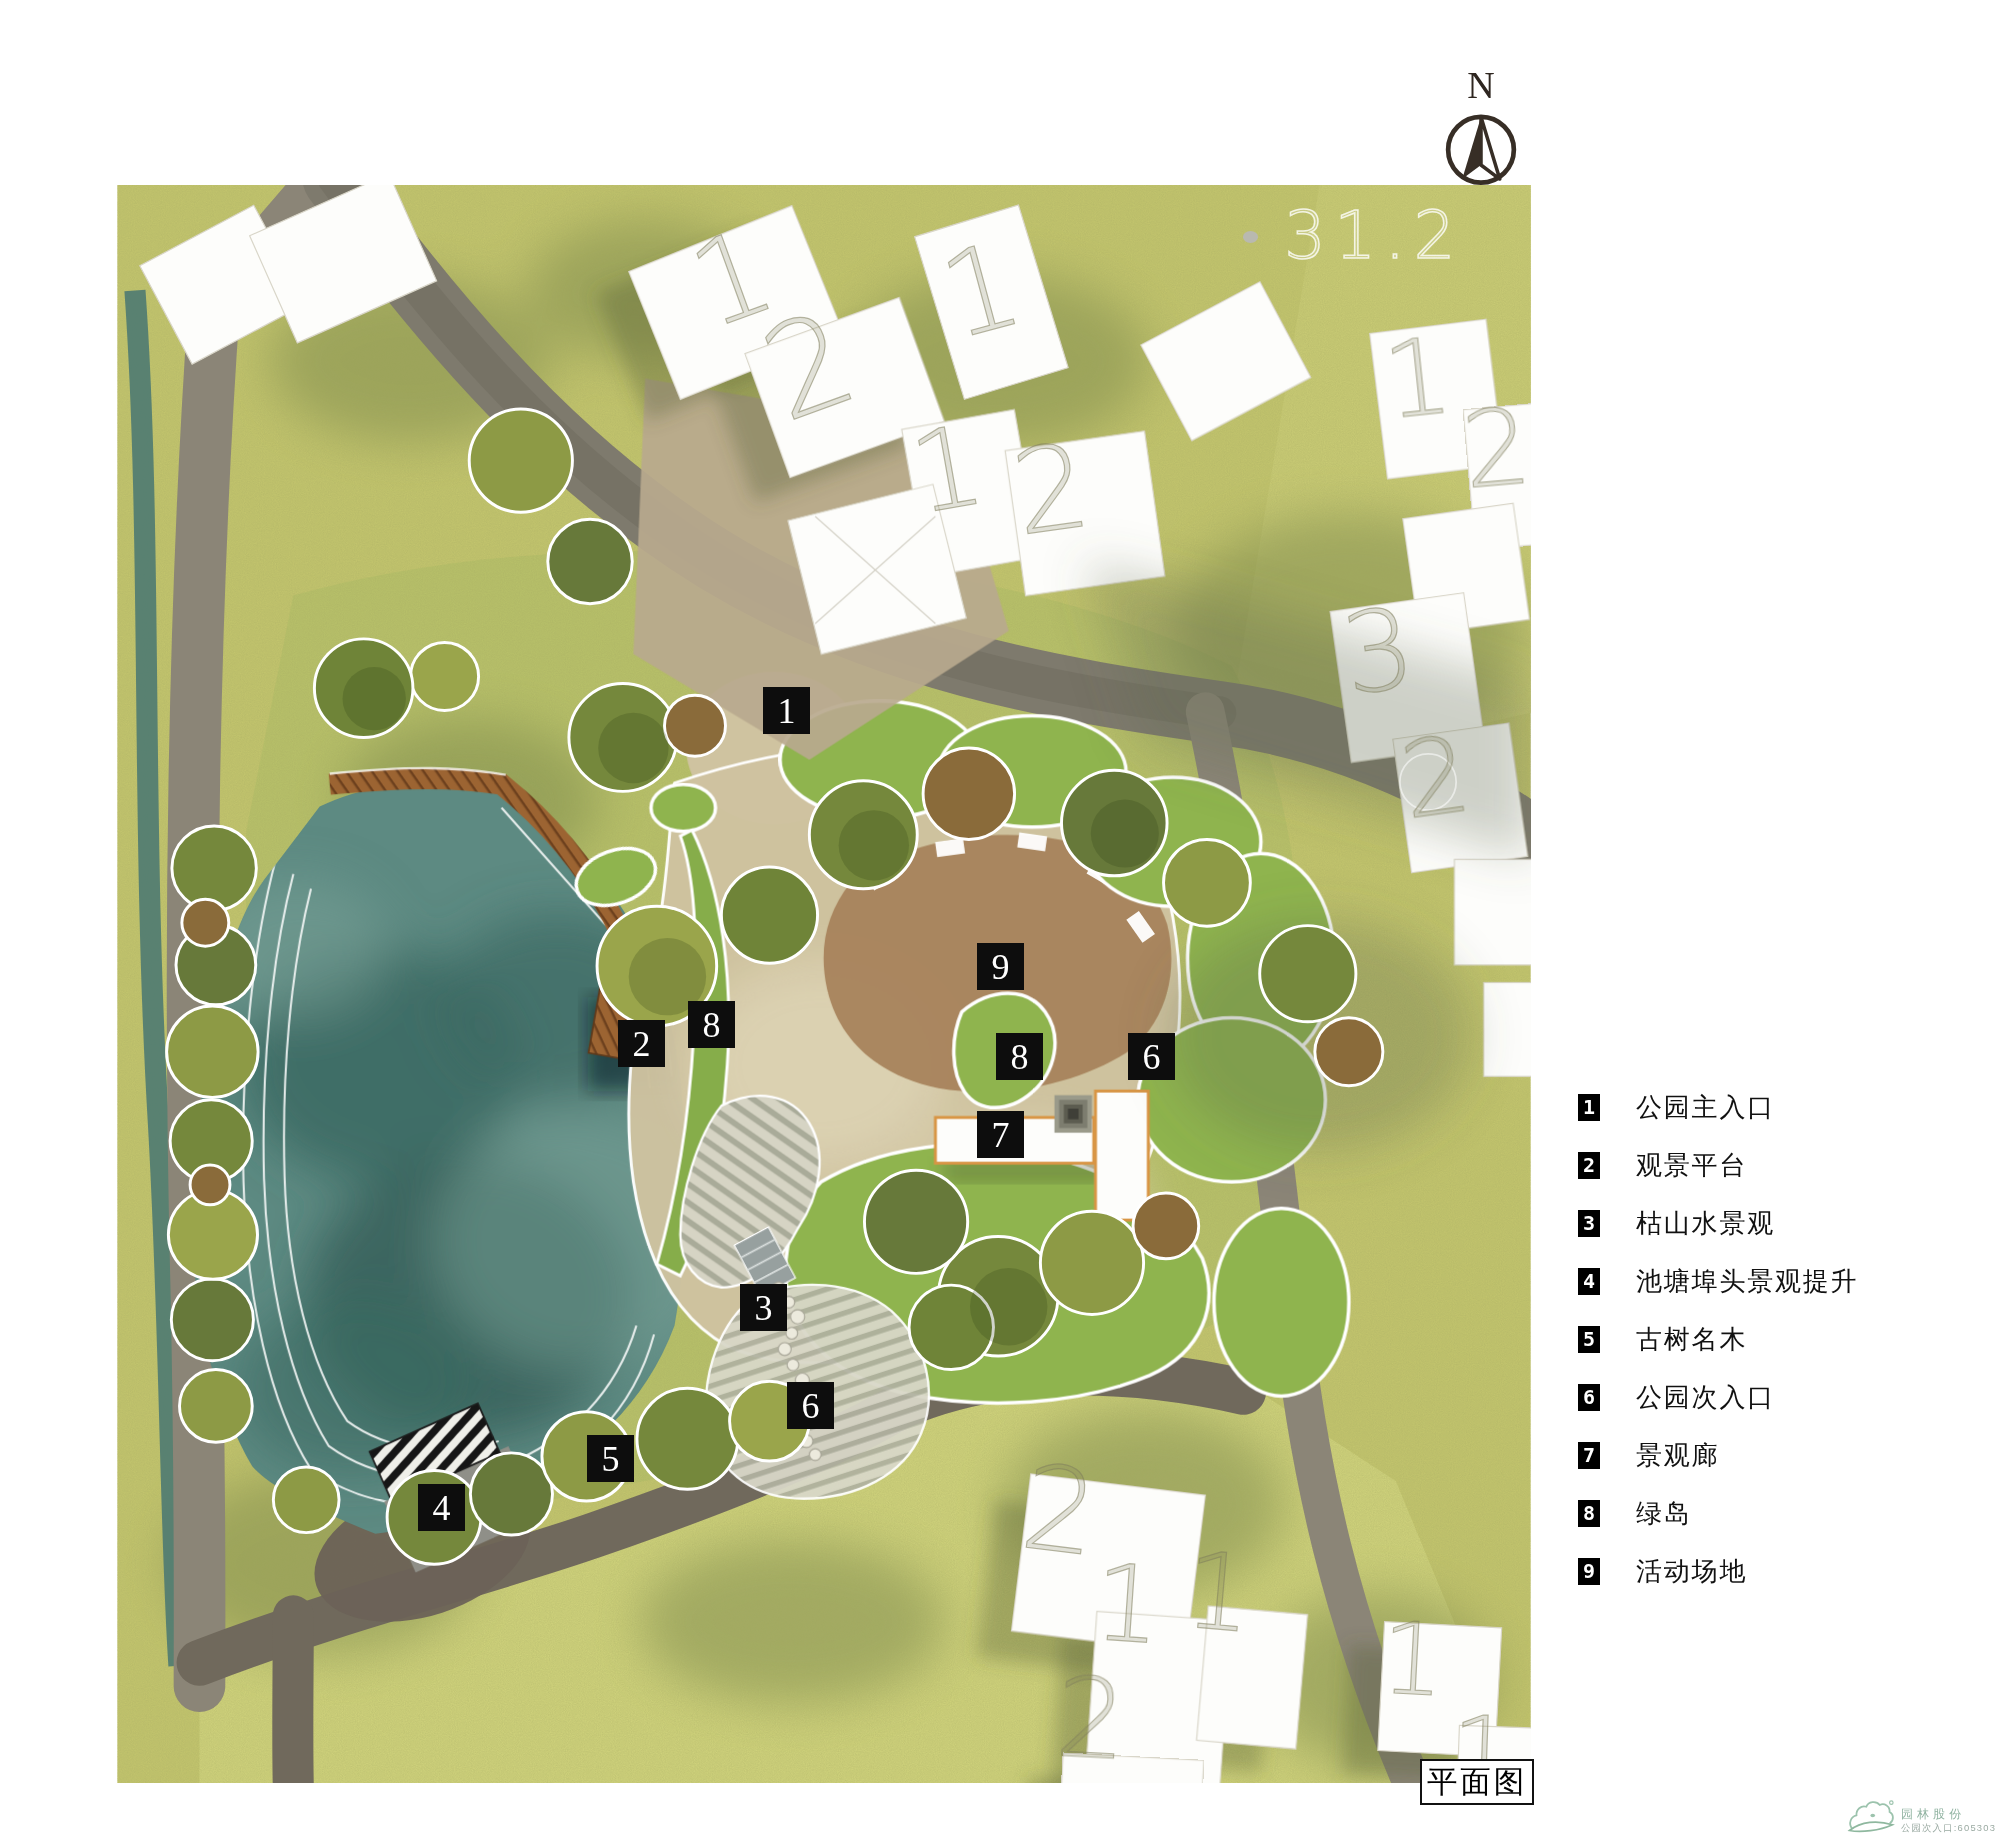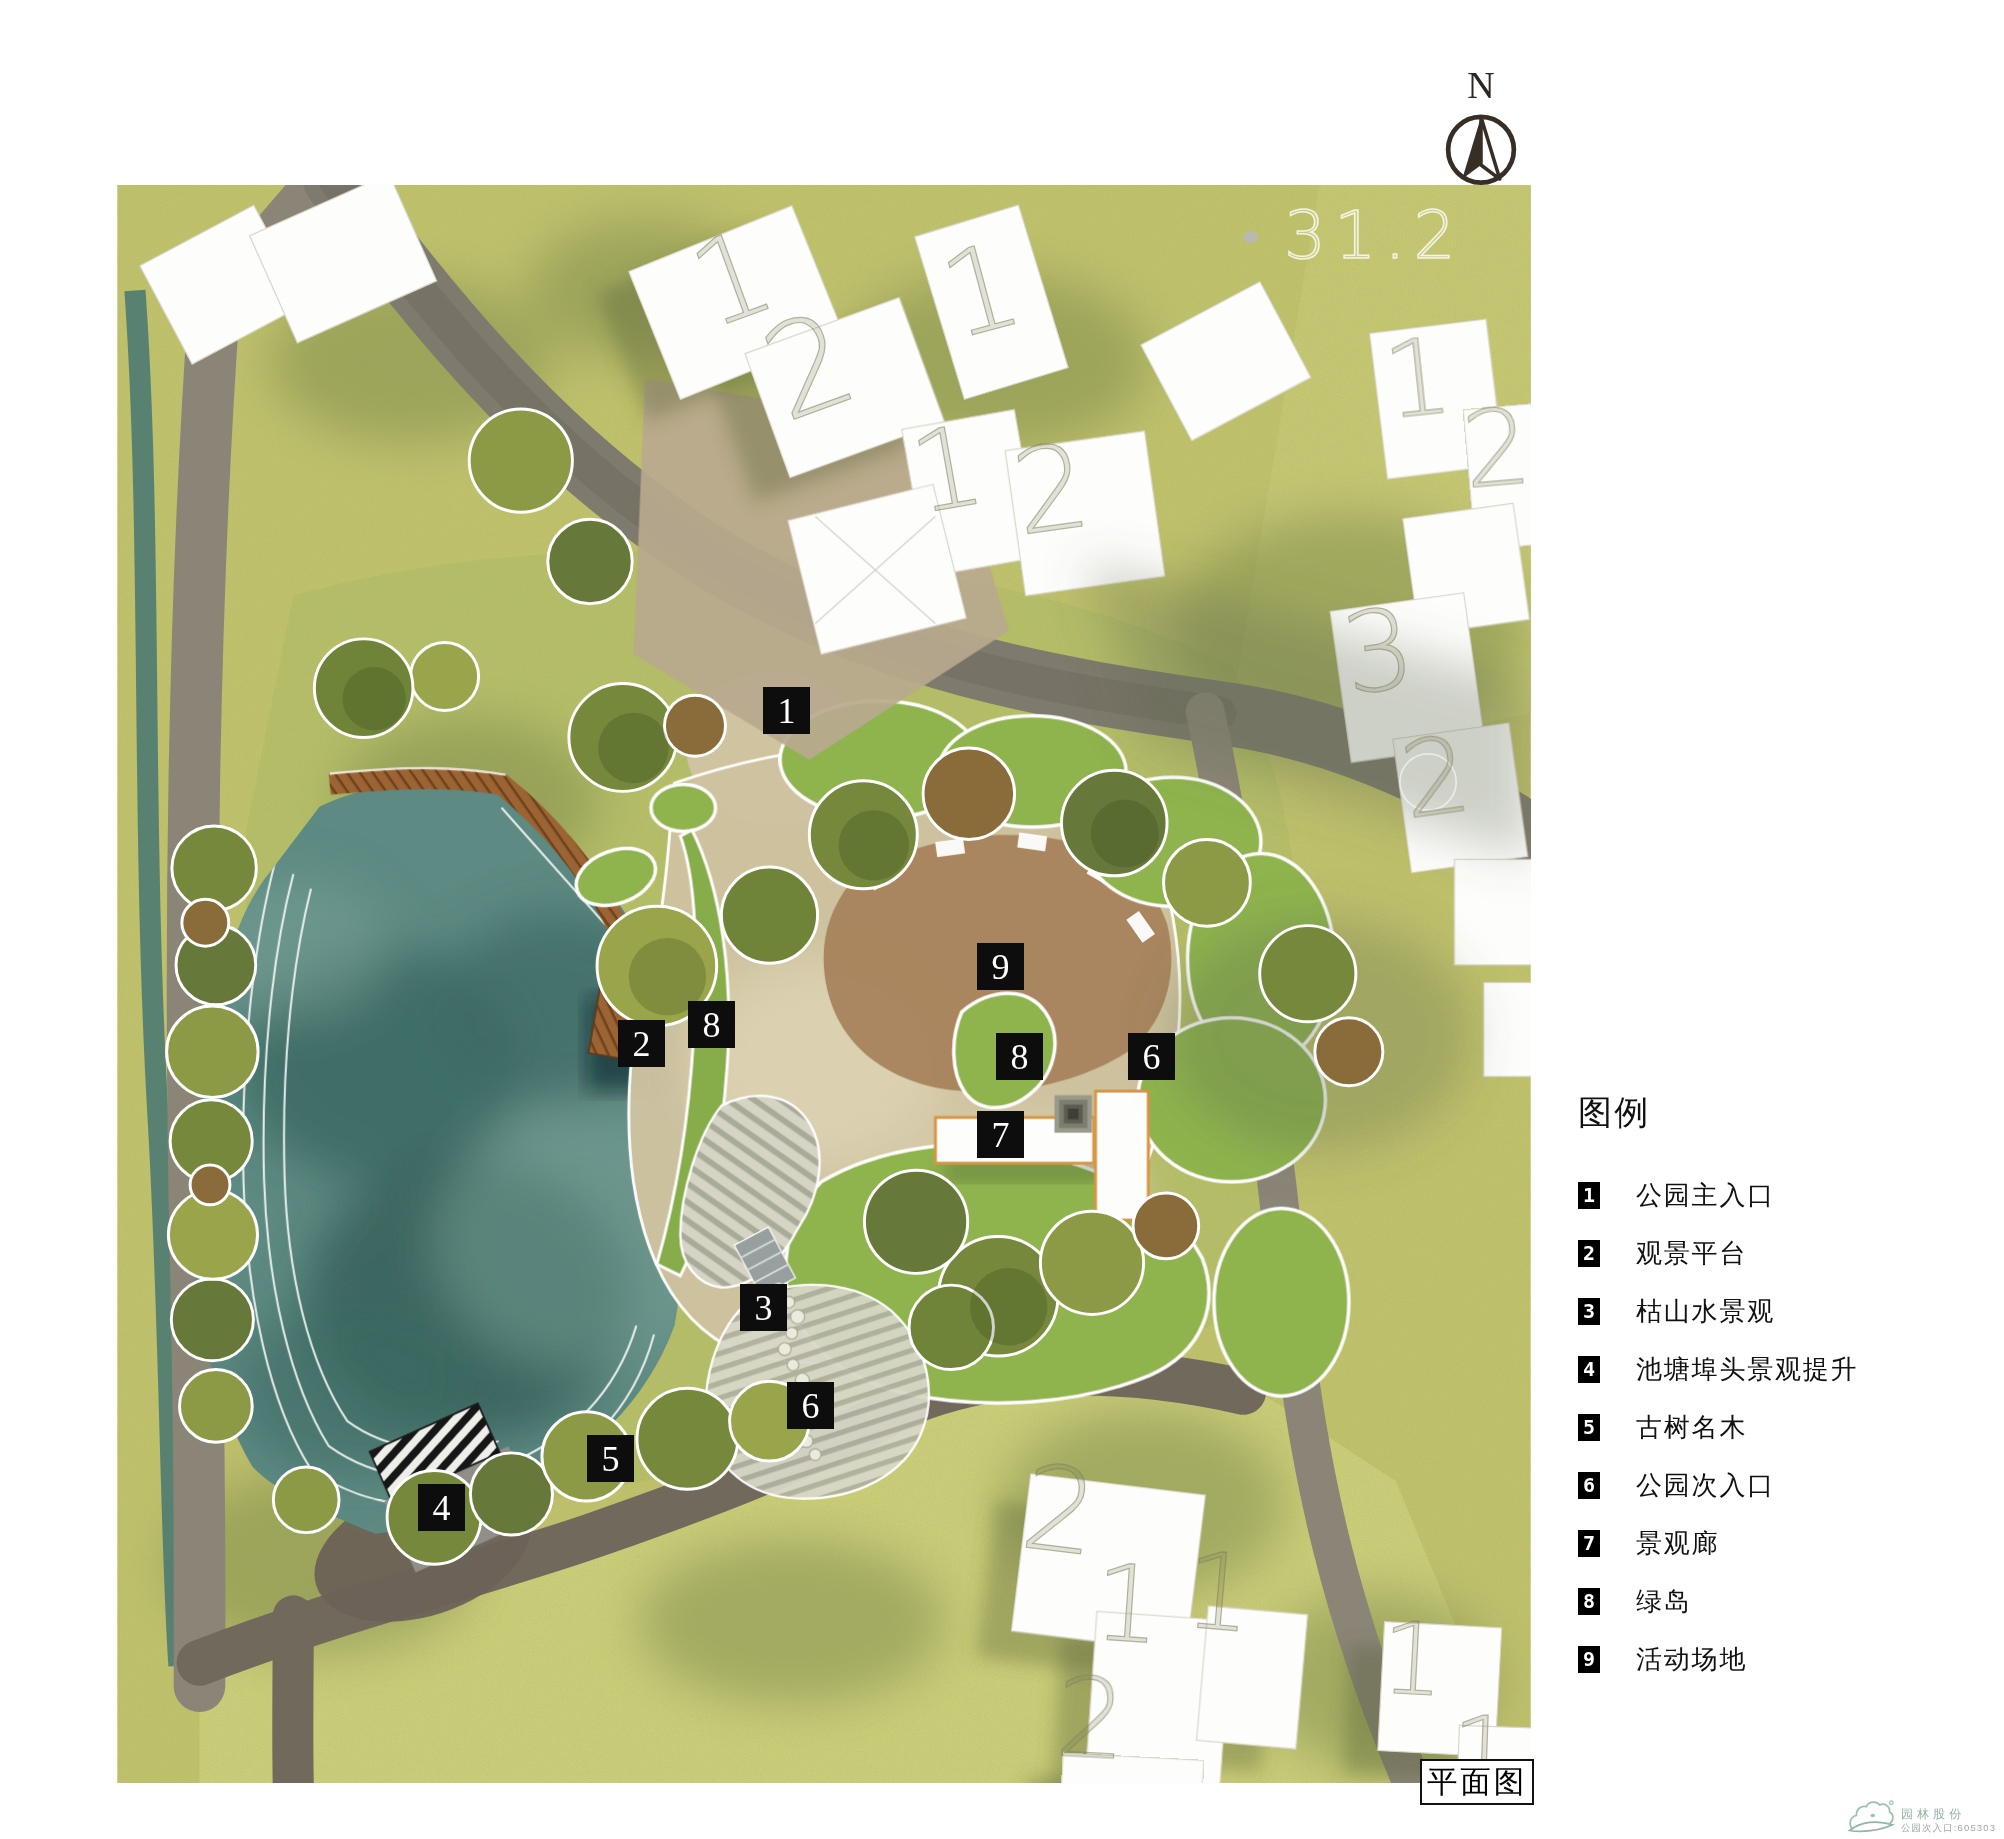--- a/index.html
+++ b/index.html
@@ -382,21 +382,20 @@
   <div id="compass">
     <span class="nletter">N</span>
     <svg width="106" height="88" viewBox="0 0 180 150">
       <circle cx="90" cy="78" r="56" fill="none" stroke="#372e26" stroke-width="8"></circle>
       <path d="M90,22 L58,128 L90,104 Z" fill="#372e26"></path>
       <path d="M90,22 L122,128 L90,104 Z" fill="#ffffff" stroke="#372e26" stroke-width="6" stroke-linejoin="round"></path>
     </svg>
   </div>
 
   <div id="legend">
-    <div class="ltitle">图例</div>
     <div class="lrow">
         <span class="lnum">1</span>
         <span class="llabel">公园主入口</span>
       </div>
     <div class="lrow">
         <span class="lnum">2</span>
         <span class="llabel">观景平台</span>
       </div>
     <div class="lrow">
         <span class="lnum">3</span>

